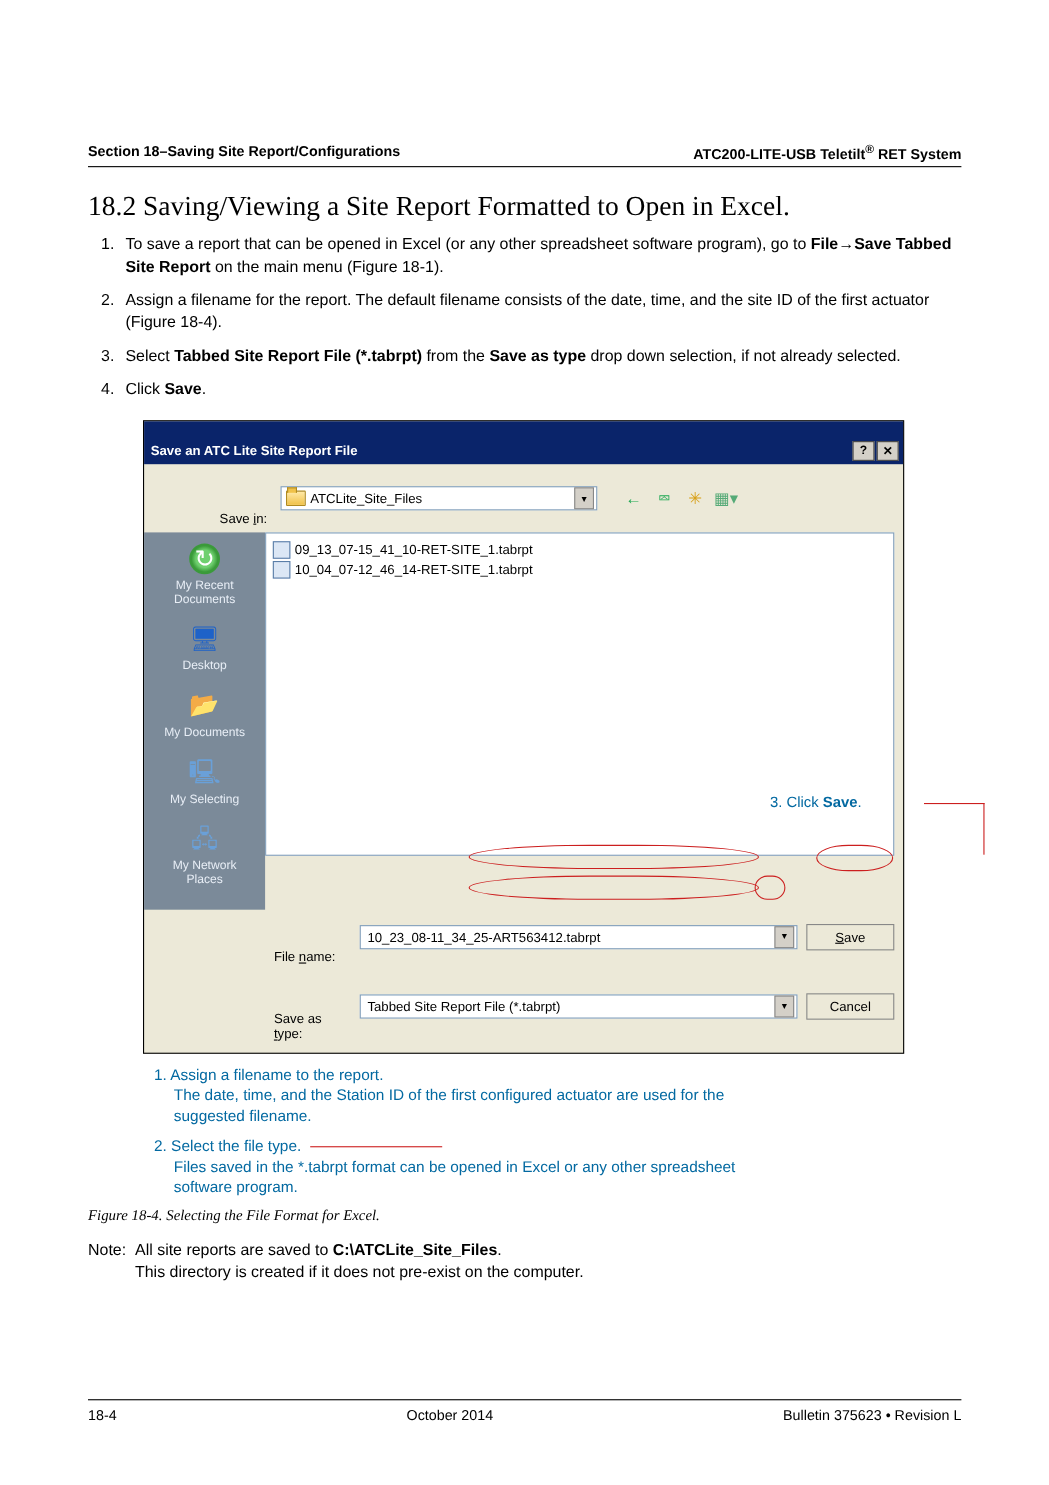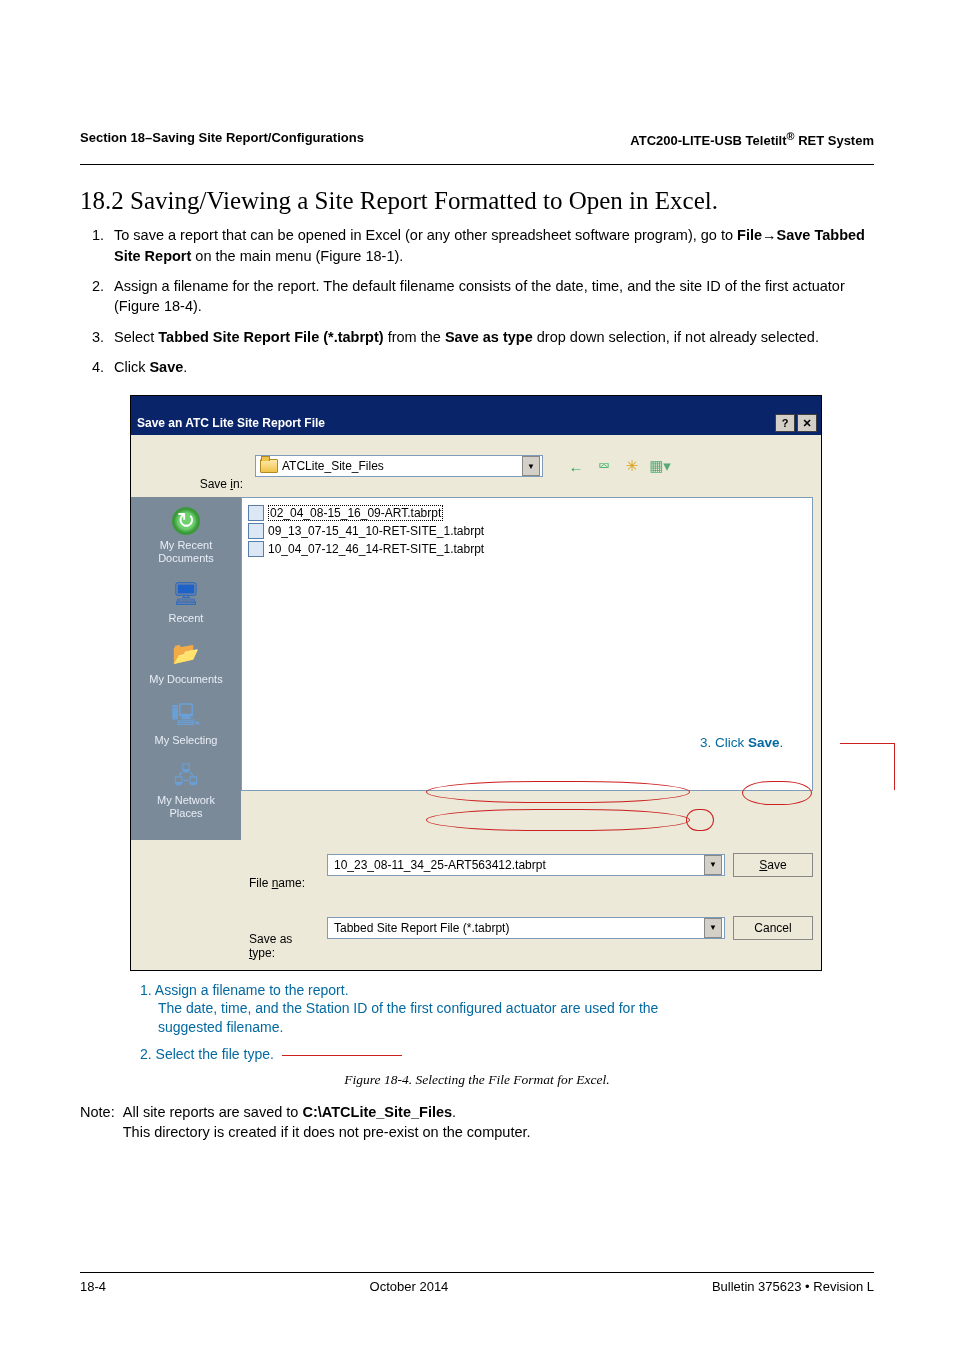--- a/index.html
+++ b/index.html
@@ -15,21 +15,21 @@
     min-height: 1350px;
     padding: 130px 80px 60px 80px;
     box-sizing: border-box;
     position: relative;
   }
   .header-row {
     display: flex;
     justify-content: space-between;
     font-size: 13px;
     font-weight: bold;
-    margin-bottom: 16px;
+    margin-bottom: 4px;
   }
   .header-rule {
     border-top: 1px solid #000;
     margin-bottom: 22px;
   }
   h2.section-title {
     font-family: Georgia, 'Times New Roman', serif;
     font-weight: normal;
     font-size: 25px;
     margin: 0 0 10px 0;
@@ -184,21 +184,21 @@
     margin-left: 60px;
     font-size: 14px;
     line-height:1.35;
   }
   .below-anno .item { margin-bottom:8px; }
   .anno2-line {
     display:inline-block; width:120px; border-bottom:1.5px solid #cc1f1f;
     vertical-align:middle; margin-left:8px;
   }
   .fig-caption {
-    text-align:center; font-family: Georgia, serif; font-style: italic;
+    font-family: Georgia, serif; font-style: italic;
     font-size:13.5px; margin: 8px 0 14px 0;
   }
   .note {
     font-size:14.5px; margin-left:0; line-height:1.4;
   }
   .note-body { display:inline-block; vertical-align:top; }
 
   .footer {
     position:absolute; bottom:56px; left:80px; right:80px;
     border-top:1px solid #000; padding-top:6px;
@@ -263,41 +263,37 @@
 
         <div class="dlg-main">
           <div class="places">
             <div class="place">
               <span class="pico recent">↻</span>
               <span style="white-space:pre-line;">My Recent
 Documents</span>
             </div>
             <div class="place">
               <span class="pico desk">🖥</span>
-              <span>Recent</span>
+              <span>Desktop</span>
             </div>
             <div class="place">
               <span class="pico docs">📂</span>
               <span>My Documents</span>
             </div>
             <div class="place">
               <span class="pico comp">🖳</span>
               <span>My Selecting</span>
             </div>
             <div class="place">
               <span class="pico net">🖧</span>
               <span style="white-space:pre-line;">My Network
 Places</span>
             </div>
           </div>
           <div class="file-area">
-            <div class="file-row sel">
-              <span class="fic"></span>
-              <span class="fname">02_04_08-15_16_09-ART.tabrpt</span>
-            </div>
             <div class="file-row">
               <span class="fic"></span>
               <span>09_13_07-15_41_10-RET-SITE_1.tabrpt</span>
             </div>
             <div class="file-row">
               <span class="fic"></span>
               <span>10_04_07-12_46_14-RET-SITE_1.tabrpt</span>
             </div>
           </div>
         </div>
@@ -338,20 +334,21 @@
     <div class="oval-dd"></div>
   </div>
 
   <div class="below-anno red">
     <div class="item">
       <span>1.  Assign a filename to the report.</span><br>
       <span style="margin-left:18px;display:inline-block;max-width:560px;">The date, time, and the Station ID of the first configured actuator are used for the suggested filename.</span>
     </div>
     <div class="item">
       <span>2.  Select the file type.</span><span class="anno2-line"></span><br>
+      <span style="margin-left:18px;display:inline-block;max-width:560px;">Files saved in the *.tabrpt format can be opened in Excel or any other spreadsheet software program.</span>
     </div>
   </div>
 
   <div class="fig-caption">Figure 18-4.  Selecting the File Format for Excel.</div>
 
   <div class="note">
     <span>Note:</span>&nbsp;
     <span class="note-body">
       <span>All site reports are saved to </span><b>C:\ATCLite_Site_Files</b><span>.</span><br>
       <span>This directory is created if it does not pre-exist on the computer.</span>

